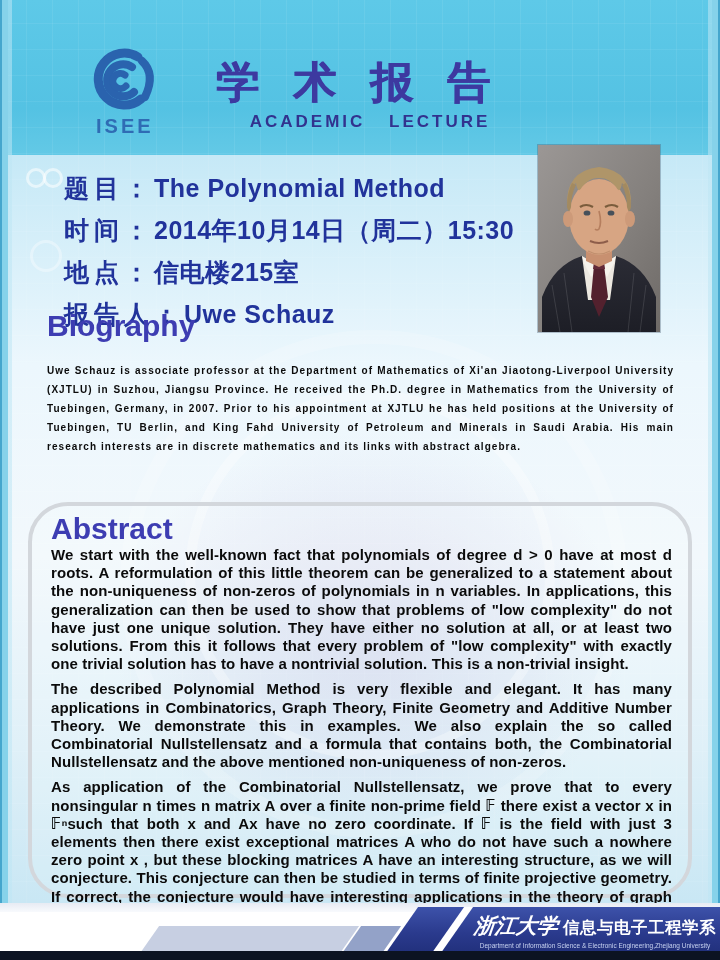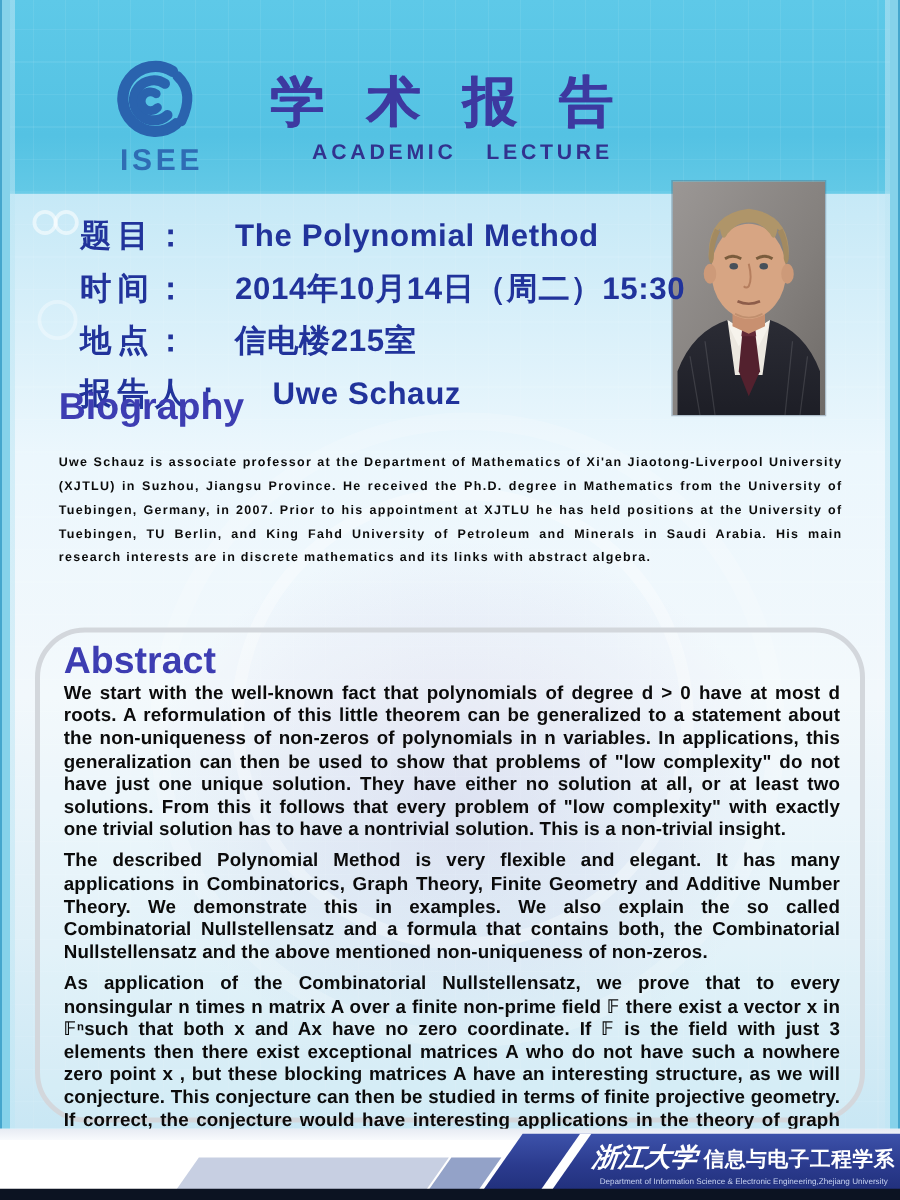--- a/index.html
+++ b/index.html
@@ -22,32 +22,32 @@
   .orn{position:absolute;border-radius:50%;border:3px solid rgba(255,255,255,.55);}
   .orn.o1{left:26px;top:168px;width:14px;height:14px;}
   .orn.o2{left:43px;top:168px;width:14px;height:14px;}
   .orn.o3{left:30px;top:240px;width:26px;height:26px;border-color:rgba(255,255,255,.35);}
   .edge{position:absolute;top:0;height:903px;width:12px;pointer-events:none;}
   .edge.left{left:0;background:linear-gradient(90deg,#45a6cd 0 2px,#86d2ea 2px 8px,rgba(190,230,244,.55) 8px 12px);}
   .edge.right{right:0;background:linear-gradient(270deg,#45a6cd 0 2px,#86d2ea 2px 8px,rgba(190,230,244,.55) 8px 12px);}
   
   .logo{position:absolute;left:80px;top:48px;width:100px;height:92px;}
   .logo svg{display:block;}
-  .logo-text{margin-top:1px;margin-left:16px;font-size:24px;font-weight:700;color:#2f6cb4;letter-spacing:3px;}
+  .logo-text{margin-top:1px;margin-left:16px;font-size:20px;font-weight:700;color:#2f6cb4;letter-spacing:3px;}
   .title-cn{position:absolute;left:216px;top:52px;margin:0;font-size:43px;line-height:60px;font-weight:900;
     color:#3d39a0;letter-spacing:34px;white-space:nowrap;text-shadow:1px 0 #3d39a0;}
   .title-en{position:absolute;left:185px;top:112px;width:370px;margin:0;text-align:center;
     font-size:17px;font-weight:800;color:#32328e;letter-spacing:3px;word-spacing:16px;}
   
   .photo{position:absolute;left:538px;top:145px;width:122px;height:187px;box-shadow:0 0 0 1px rgba(70,90,110,.35);}
   
   .details{position:absolute;left:64px;top:172px;width:470px;}
   .d-row{display:flex;align-items:baseline;height:42px;color:#21339b;font-weight:800;}
   .d-label{font-size:25px;letter-spacing:5px;white-space:nowrap;}
-  .d-value{font-size:25px;letter-spacing:.5px;white-space:nowrap;margin-left:34px;}
+  .d-value{font-size:25px;letter-spacing:.5px;white-space:nowrap;}
   
   .bio-h{position:absolute;left:47px;top:309px;margin:0;font-size:30px;font-weight:800;color:#3d3db2;}
   .bio-p{position:absolute;left:47px;top:361px;width:627px;margin:0;font-size:10px;line-height:19px;
     font-weight:700;color:#0b0b0b;text-align:justify;letter-spacing:1.05px;}
   
   .abs-box{position:absolute;left:28px;top:502px;width:664px;height:396px;box-sizing:border-box;
     border:4px solid #d3d7dc;border-radius:40px;background:rgba(252,253,255,.18);
     padding:6px 16px 0 19px;}
   .abs-h{margin:0;font-size:30px;font-weight:800;color:#3d3db2;}
   .abs-body p{margin:0 0 7px;font-size:15px;line-height:18.2px;font-weight:700;color:#0b0b0b;

